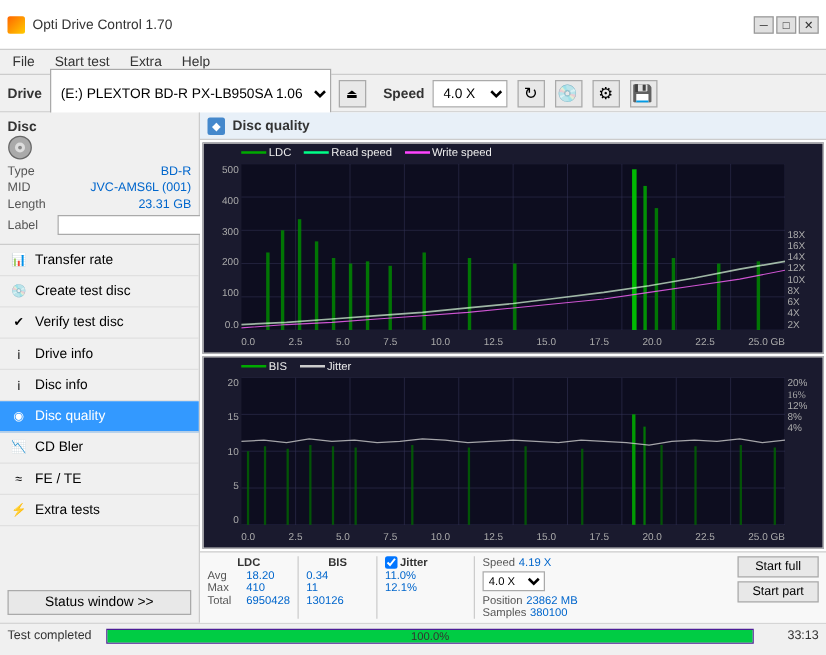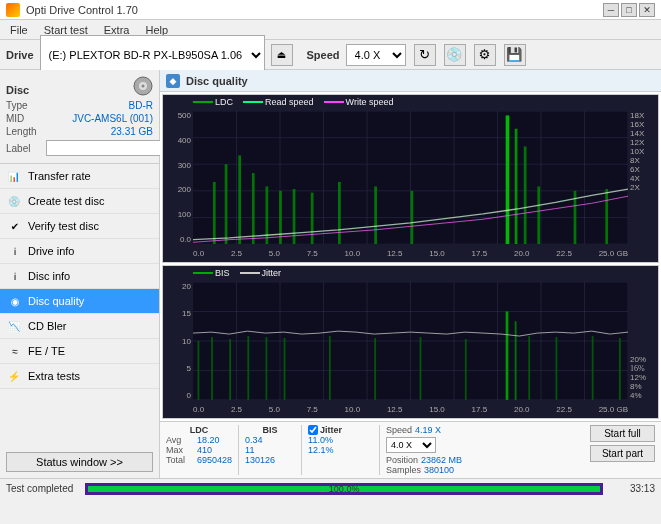--- a/index.html
+++ b/index.html
@@ -1,19 +1,19 @@
 <!DOCTYPE html>
 <html><head>
   <meta charset="utf-8">
   <style>
     * { box-sizing: border-box; margin: 0; padding: 0; }
     body { font-family: 'Segoe UI', Tahoma, sans-serif; font-size: 11px; background: #f0f0f0; width: 661px; height: 524px; overflow: hidden; }
     
     
-    .title-bar { background: #fff; display: flex; align-items: center; justify-content: space-between; padding: 4px 6px; border-bottom: 1px solid #ccc; height: 20px; }
+    .title-bar { background: #fff; display: flex; align-items: center; justify-content: space-between; padding: 4px 6px; border-bottom: 1px solid #ccc; height: 40px; }
     .title-bar-left { display: flex; align-items: center; gap: 6px; }
     .title-bar-icon { width: 14px; height: 14px; background: linear-gradient(135deg, #ff6600, #ffcc00); border-radius: 2px; }
     .title-bar-text { font-size: 11px; color: #333; }
     .title-bar-controls { display: flex; gap: 2px; }
     .title-btn { width: 16px; height: 14px; border: 1px solid #999; background: #e0e0e0; cursor: pointer; font-size: 9px; display: flex; align-items: center; justify-content: center; color: #333; }
 
     
     .menu-bar { background: #f0f0f0; display: flex; align-items: center; padding: 2px 6px; height: 20px; border-bottom: 1px solid #ccc; gap: 8px; }
     .menu-item { font-size: 11px; color: #333; padding: 1px 4px; cursor: pointer; }
 
@@ -25,21 +25,21 @@
     .speed-label { font-size: 11px; font-weight: bold; color: #333; margin-left: 8px; }
     .speed-select { font-size: 11px; border: 1px solid #aaa; background: white; height: 22px; padding: 0 4px; width: 60px; }
     .drive-icon-btn { width: 22px; height: 22px; border: 1px solid #aaa; background: #e8e8e8; cursor: pointer; display: flex; align-items: center; justify-content: center; margin-left: 2px; }
 
     
     .main { display: flex; height: calc(524px - 24px - 20px - 30px - 22px - 20px); }
 
     
     .sidebar { width: 160px; background: #f0f0f0; border-right: 1px solid #ccc; display: flex; flex-direction: column; }
     .sidebar-disc-section { padding: 6px; border-bottom: 1px solid #ccc; }
-    .sidebar-disc-header { display: flex; align-items: flex-end; justify-content: space-between; margin-bottom: 4px; }
+    .sidebar-disc-header { display: flex; align-items: flex-start; justify-content: space-between; margin-bottom: 4px; flex-direction: column; }
     .sidebar-disc-title { font-size: 11px; font-weight: bold; color: #333; }
     .disc-icon { width: 20px; height: 20px; }
     .disc-info-row { display: flex; justify-content: space-between; margin-bottom: 2px; }
     .disc-info-label { font-size: 10px; color: #555; }
     .disc-info-value { font-size: 10px; color: #0066cc; text-align: right; }
     .label-row { display: flex; align-items: center; gap: 16px; margin-top: 2px; }
     .label-input { border: 1px solid #aaa; height: 16px; font-size: 10px; flex: 1; padding: 0 2px; background: white; }
     .label-btn { width: 18px; height: 18px; border: 1px solid #aaa; background: #e8e8e8; cursor: pointer; display: flex; align-items: center; justify-content: center; font-size: 9px; }
 
     .nav-item { display: flex; align-items: center; gap: 6px; padding: 5px 8px; cursor: pointer; border-bottom: 1px solid #e0e0e0; }
@@ -61,21 +61,21 @@
     .chart-container { flex: 1; border: 1px solid #ccc; position: relative; background: #1a1a2e; overflow: hidden; }
     
     .chart-legend { position: absolute; top: 2px; left: 30px; display: flex; gap: 10px; z-index: 10; }
     .legend-item { display: flex; align-items: center; gap: 2px; font-size: 9px; color: #eee; }
     .legend-color { width: 20px; height: 2px; }
     .action-btn { border: 1px solid #aaa; background: #e8e8e8; padding: 2px 8px; cursor: pointer; font-size: 10px; width: 65px; }
 
     
     .status-bar { display: flex; align-items: center; height: 20px; border-top: 1px solid #ccc; background: #f0f0f0; padding: 0 6px; gap: 6px; }
     .status-text { font-size: 10px; color: #333; }
-    .progress-bar { flex: 1; height: 12px; border: 3px solid #4c1d95; background: #a3a3a3; position: relative; margin: 0 6px; }
+    .progress-bar { flex: 1; height: 12px; border: 1px solid #4c1d95; background: #a3a3a3; position: relative; margin: 0 6px; }
     .progress-fill { height: 100%; background: #00cc44; }
     .progress-text { position: absolute; top: 0; left: 0; right: 0; bottom: 0; display: flex; align-items: center; justify-content: center; font-size: 9px; color: #333; }
     .time-text { font-size: 10px; color: #333; min-width: 40px; text-align: right; }
 
     
     svg { width: 100%; height: 100%; }
 
     .grid-line { stroke: #333355; stroke-width: 0.5; }
   </style>
 </head>
@@ -262,21 +262,21 @@
 
         <div style="position:absolute;left:0;top:16px;bottom:18px;width:30px;display:flex;flex-direction:column;justify-content:space-between;align-items:flex-end;padding-right:2px;">
           <span style="font-size:8px;color:#aaa;">500</span>
           <span style="font-size:8px;color:#aaa;">400</span>
           <span style="font-size:8px;color:#aaa;">300</span>
           <span style="font-size:8px;color:#aaa;">200</span>
           <span style="font-size:8px;color:#aaa;">100</span>
           <span style="font-size:8px;color:#aaa;">0.0</span>
         </div>
 
-        <div style="position:absolute;right:0;top:16px;bottom:18px;width:30px;display:flex;flex-direction:column;justify-content:flex-start;align-items:flex-start;padding-left:2px;">
+        <div style="position:absolute;right:0;top:16px;bottom:18px;width:30px;display:flex;flex-direction:column;justify-content:flex-end;align-items:flex-start;padding-left:2px;">
           <span style="font-size:8px;color:#aaa;">18X</span>
           <span style="font-size:8px;color:#aaa;">16X</span>
           <span style="font-size:8px;color:#aaa;">14X</span>
           <span style="font-size:8px;color:#aaa;">12X</span>
           <span style="font-size:8px;color:#aaa;">10X</span>
           <span style="font-size:8px;color:#aaa;">8X</span>
           <span style="font-size:8px;color:#aaa;">6X</span>
           <span style="font-size:8px;color:#aaa;">4X</span>
           <span style="font-size:8px;color:#aaa;">2X</span>
         </div>
@@ -349,21 +349,21 @@
         </svg>
 
         <div style="position:absolute;left:0;top:16px;bottom:18px;width:30px;display:flex;flex-direction:column;justify-content:space-between;align-items:flex-end;padding-right:2px;">
           <span style="font-size:8px;color:#aaa;">20</span>
           <span style="font-size:8px;color:#aaa;">15</span>
           <span style="font-size:8px;color:#aaa;">10</span>
           <span style="font-size:8px;color:#aaa;">5</span>
           <span style="font-size:8px;color:#aaa;">0</span>
         </div>
 
-        <div style="position:absolute;right:0;top:16px;bottom:18px;width:30px;display:flex;flex-direction:column;justify-content:flex-end;align-items:flex-start;padding-left:2px;">
+        <div style="position:absolute;right:0;top:16px;bottom:18px;width:30px;display:flex;flex-direction:column;justify-content:flex-start;align-items:flex-start;padding-left:2px;">
           <span style="font-size:8px;color:#aaa;">20%</span>
           <span style="font-size:8px;color:#aaa;font-family:Liberation Serif, serif;">16%</span>
           <span style="font-size:8px;color:#aaa;">12%</span>
           <span style="font-size:8px;color:#aaa;">8%</span>
           <span style="font-size:8px;color:#aaa;">4%</span>
         </div>
 
         <div style="position:absolute;bottom:0;left:30px;right:30px;height:18px;display:flex;justify-content:space-between;align-items:center;">
           <span style="font-size:8px;color:#aaa;">0.0</span>
           <span style="font-size:8px;color:#aaa;">2.5</span>

